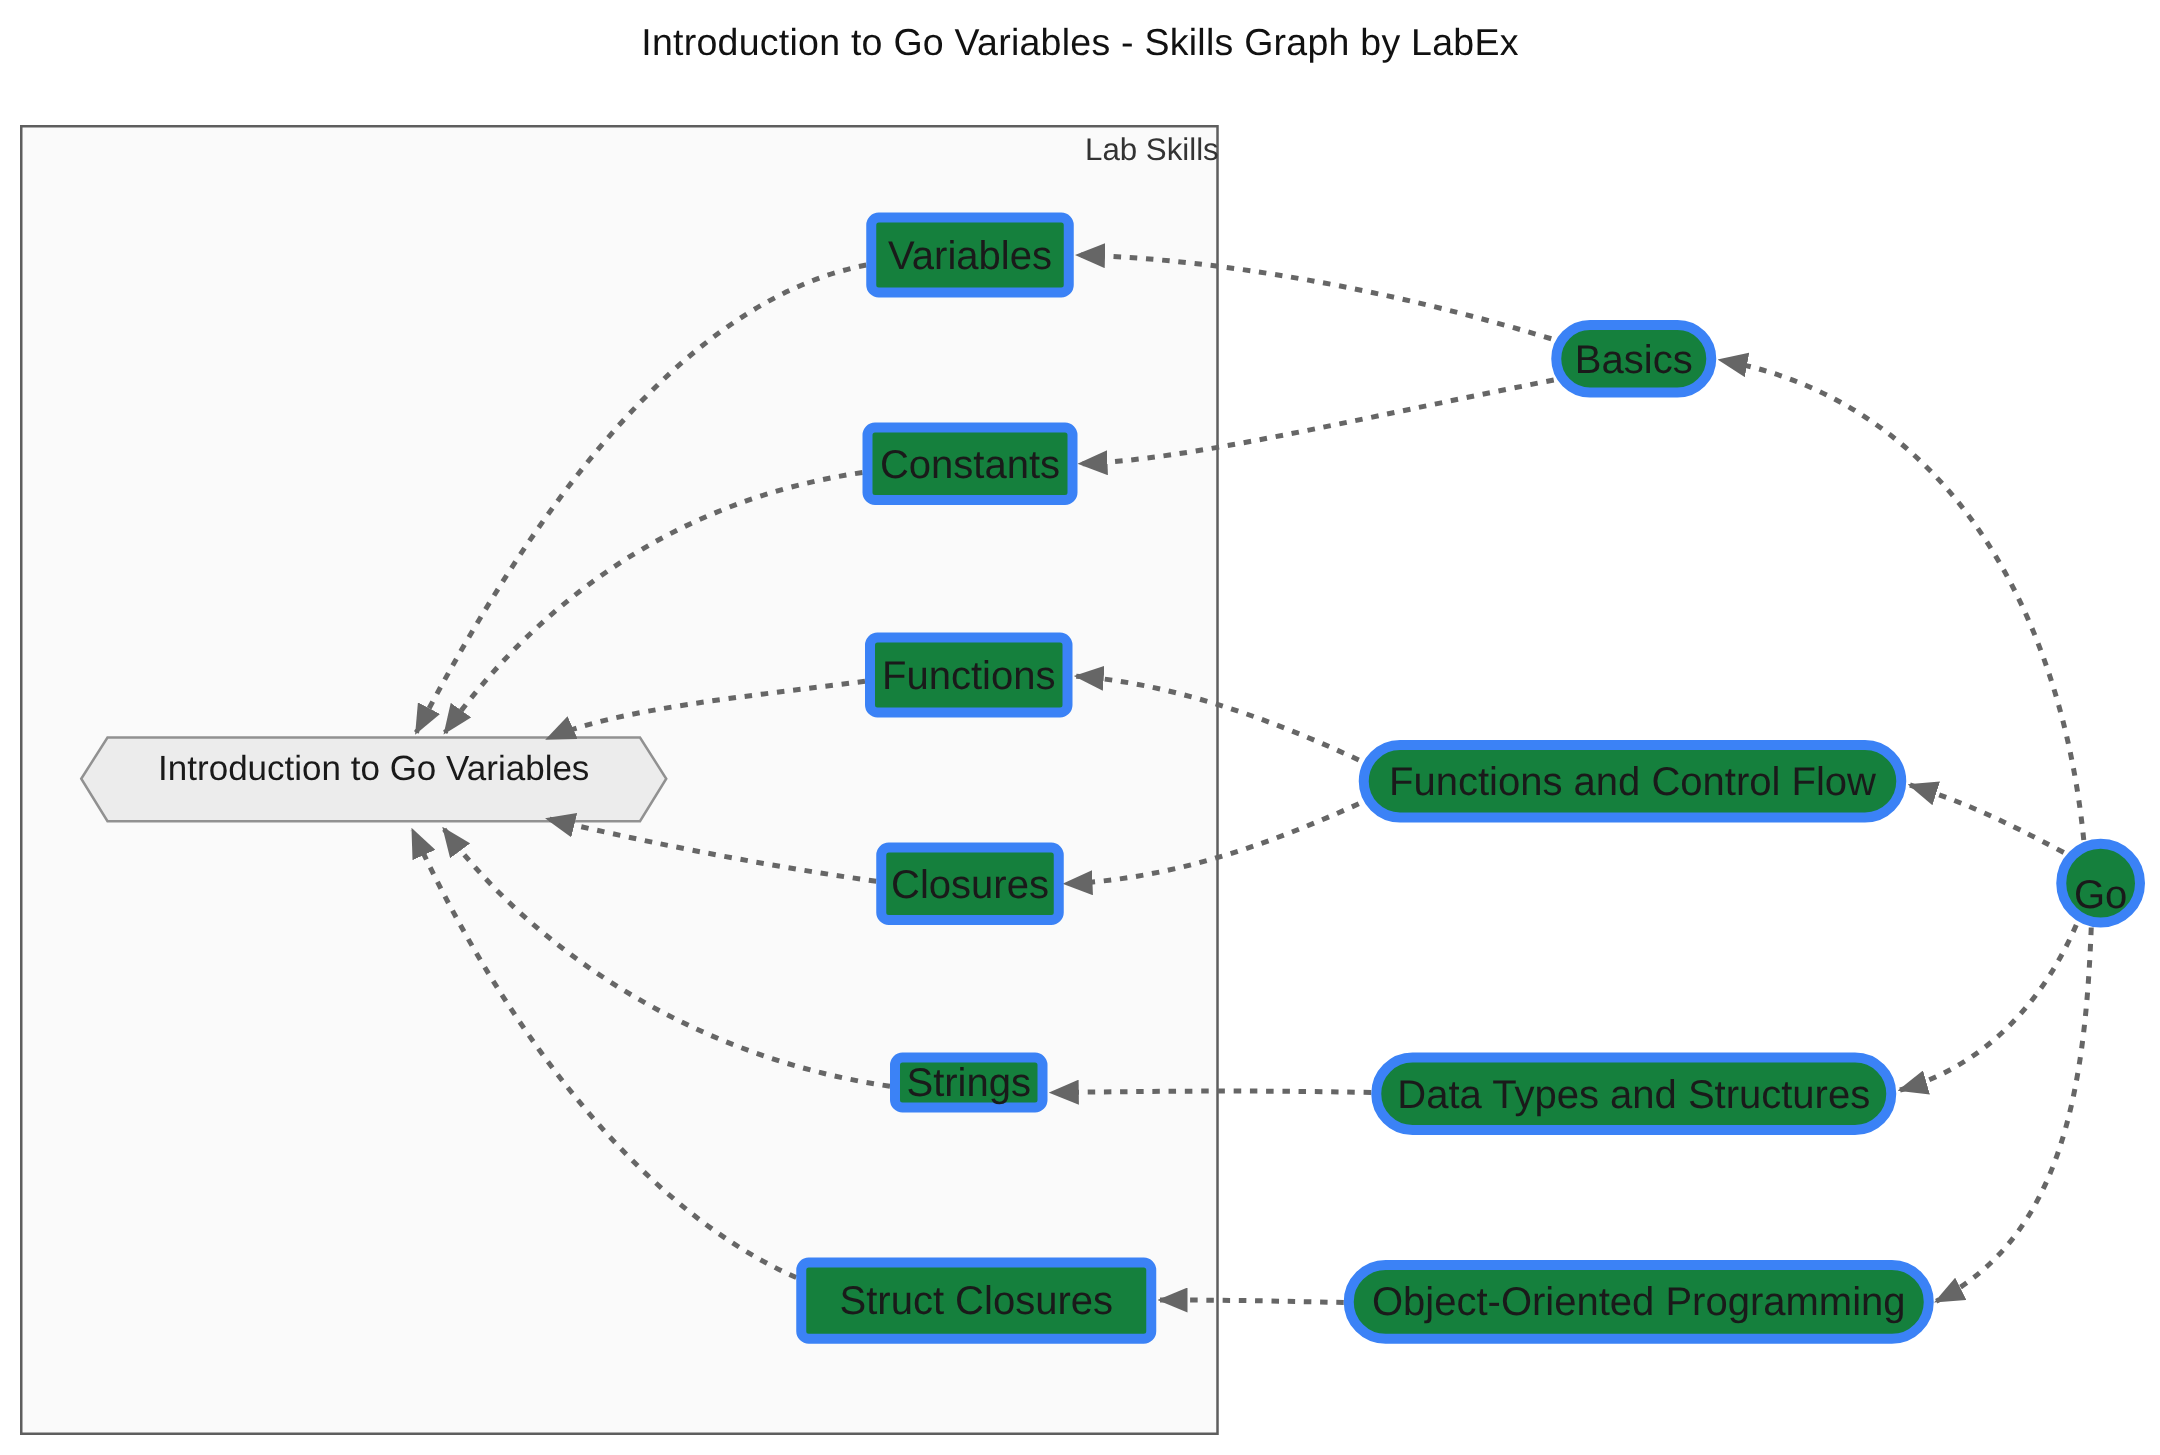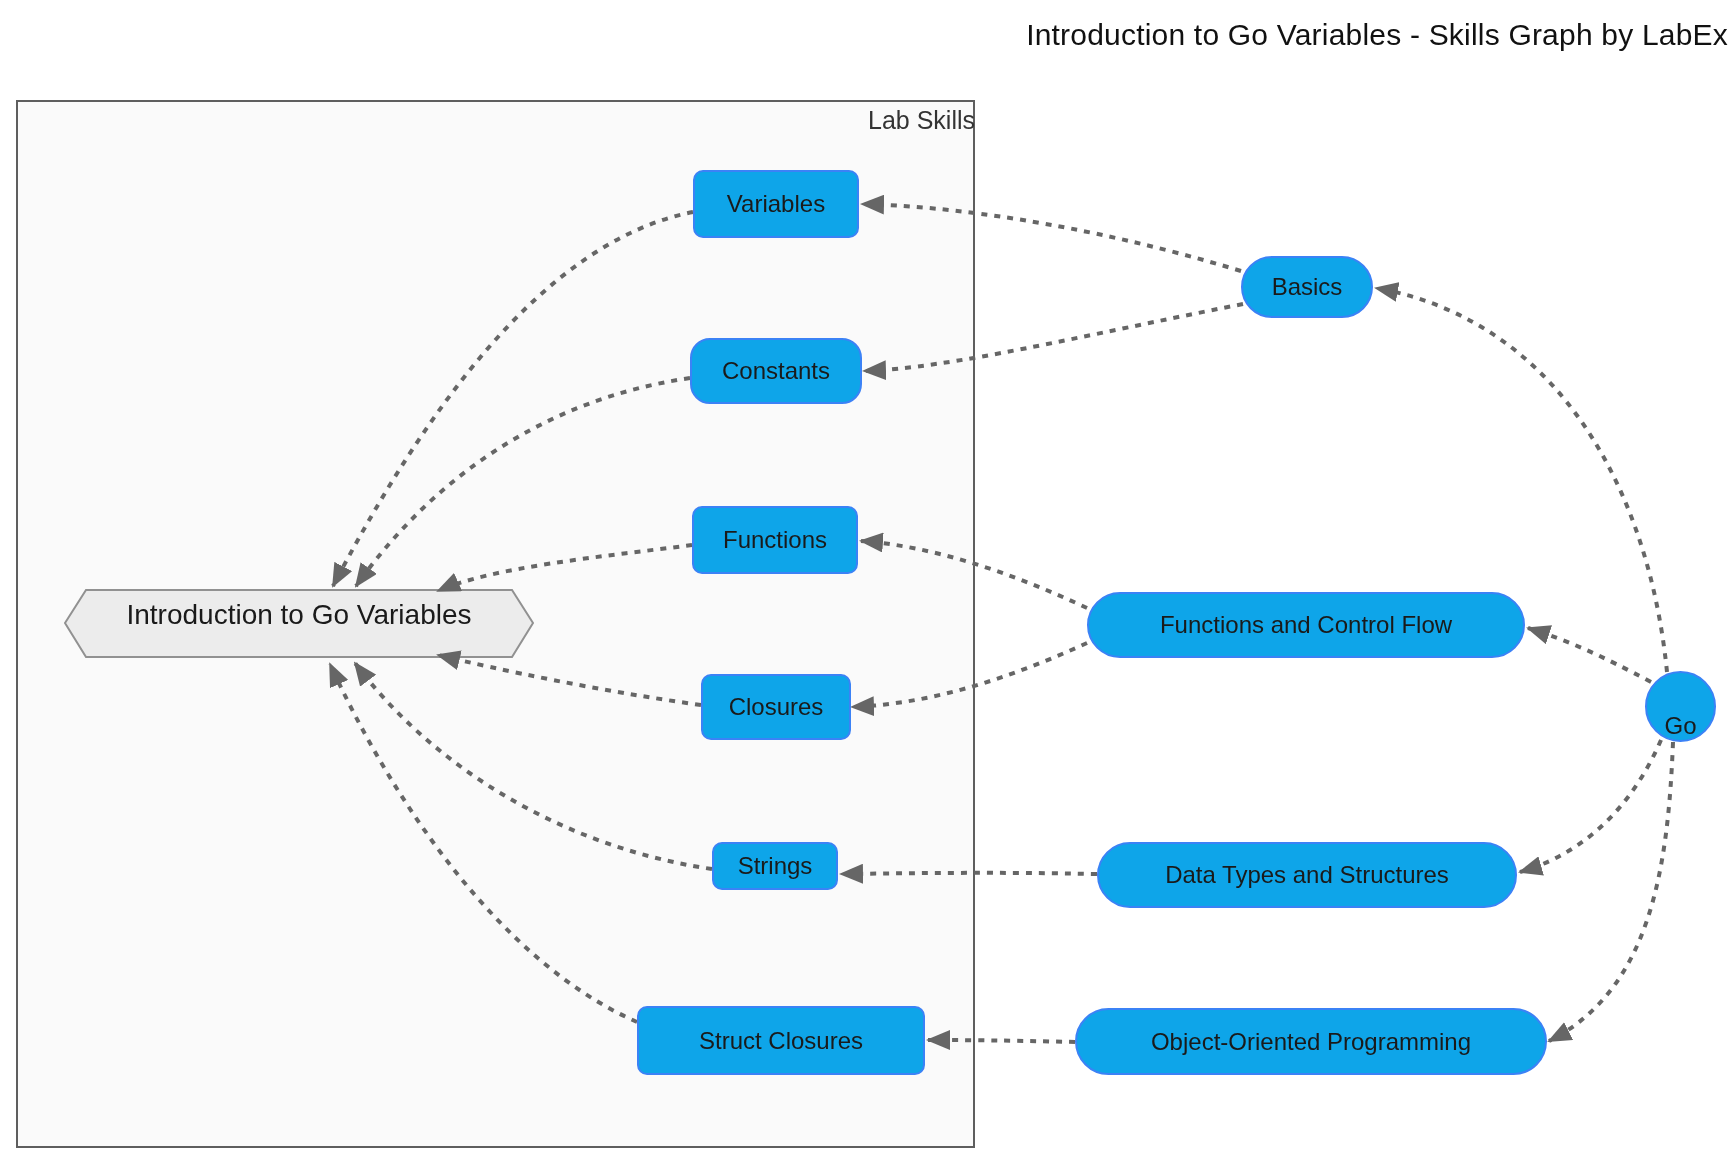--- a/index.html
+++ b/index.html
@@ -6,21 +6,21 @@
   html, body { width: 1728px; height: 1164px; background: #ffffff; }
   body {
     position: relative;
     font-family: "Liberation Sans", "DejaVu Sans", sans-serif;
     color: #1a1a1a;
     overflow: hidden;
   }
   .title {
     position: absolute;
     top: 18px; left: 0; width: 1728px;
-    text-align: right;
+    text-align: center;
     font-size: 30px;
     color: #111111;
     letter-spacing: 0.2px;
   }
   .cluster {
     position: absolute;
     left: 16px; top: 100px;
     width: 959px; height: 1048px;
     background: #fafafa;
     border: 2px solid #5e5e5e;
@@ -38,26 +38,26 @@
     width: 1728px; height: 1164px;
   }
   .edge {
     fill: none;
     stroke: #666666;
     stroke-width: 4;
     stroke-dasharray: 6 7;
   }
   .node {
     position: absolute;
-    background: #0ea5e9;
-    border: 2px solid #3b82f6;
+    background: #15803d;
+    border: 8px solid #3b82f6;
     display: flex;
     align-items: center;
     justify-content: center;
-    font-size: 24px;
+    font-size: 32px;
     color: #1a1a1a;
     white-space: nowrap;
   }
   .rect    { border-radius: 10px; }
   .stadium { border-radius: 999px; }
   .circle  { border-radius: 50%; align-items: flex-end; }
   .hex-label {
     position: absolute;
     left: 65px; top: 590px;
     width: 468px; height: 50px;
@@ -108,21 +108,21 @@
   <path class="edge" d="M 1673 742 C 1668 870 1650 990 1549 1041" marker-end="url(#arrow)"></path>
 </svg>
 
 <div class="hex-label">
   <span>Introduction to Go Variables</span>
 </div>
 
 <div class="node rect" style="left:693px; top:170px; width:166px; height:68px;">
   <span>Variables</span>
 </div>
-<div class="node rect" style="left:690px; top:338px; width:172px; height:66px;border-radius:20px;">
+<div class="node rect" style="left:690px; top:338px; width:172px; height:66px;">
   <span>Constants</span>
 </div>
 <div class="node rect" style="left:692px; top:506px; width:166px; height:68px;">
   <span>Functions</span>
 </div>
 <div class="node rect" style="left:701px; top:674px; width:150px; height:66px;text-align:center;">
   <span>Closures</span>
 </div>
 <div class="node rect" style="left:712px; top:842px; width:126px; height:48px;">
   <span>Strings</span>

